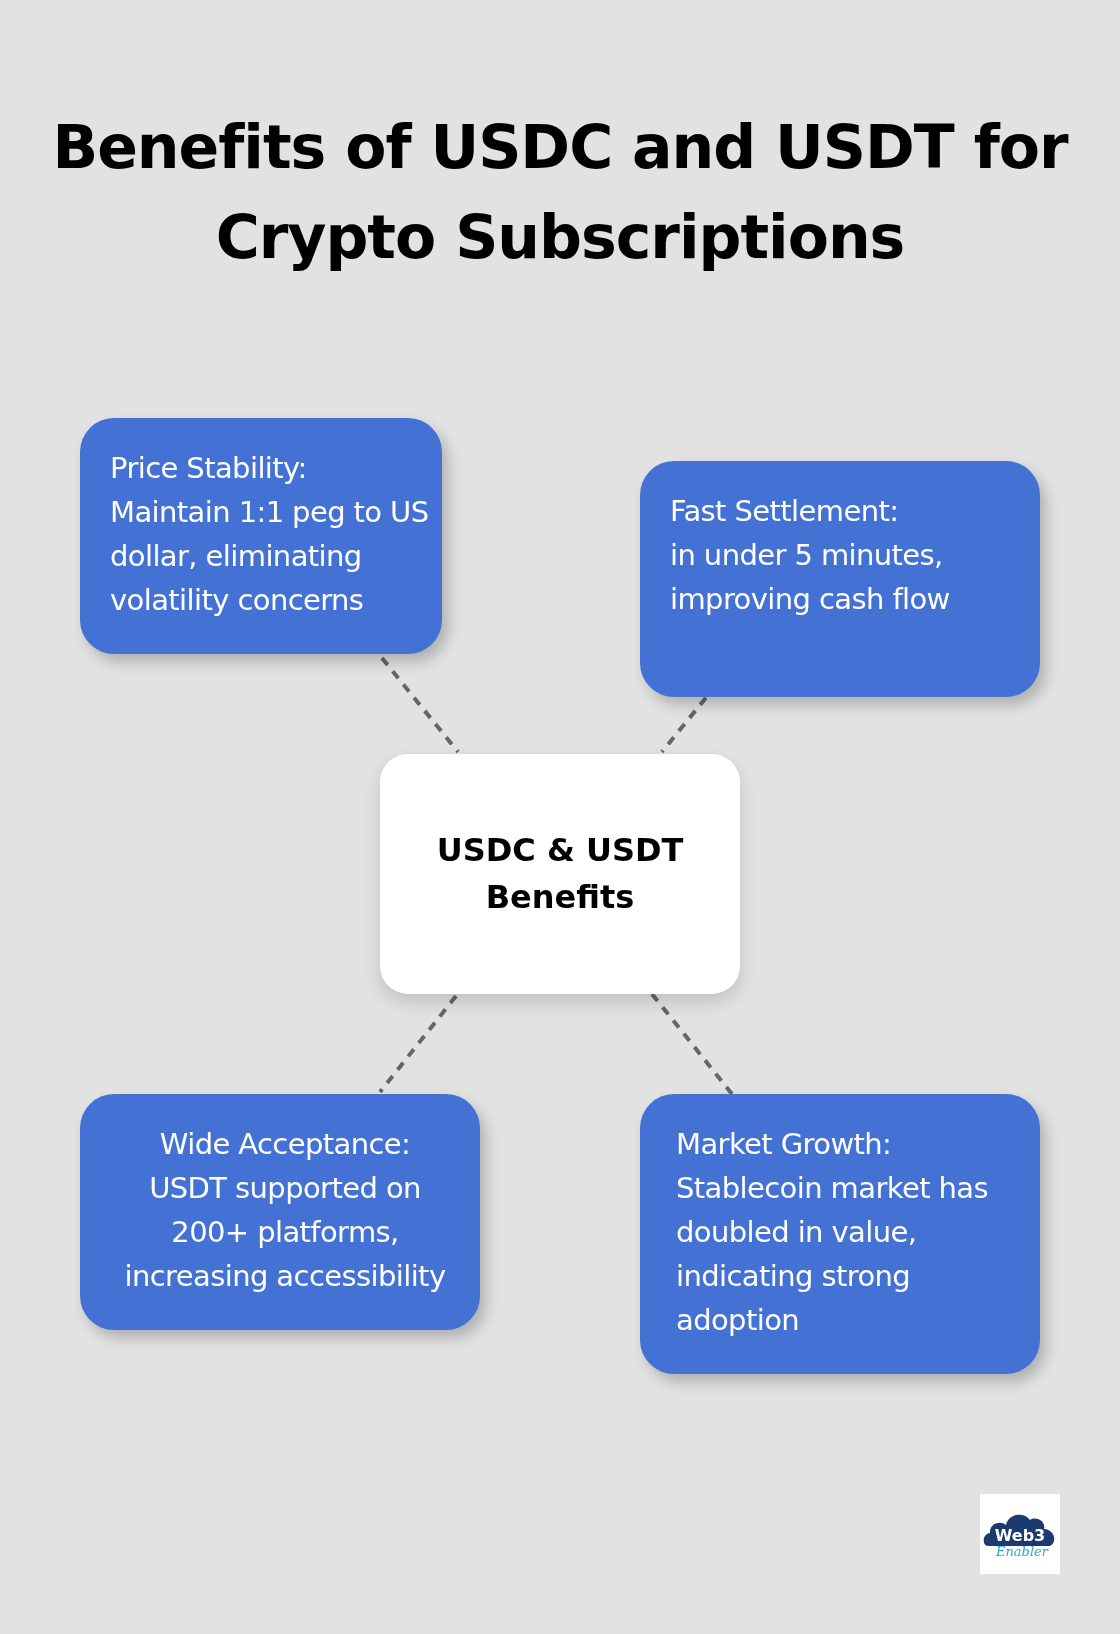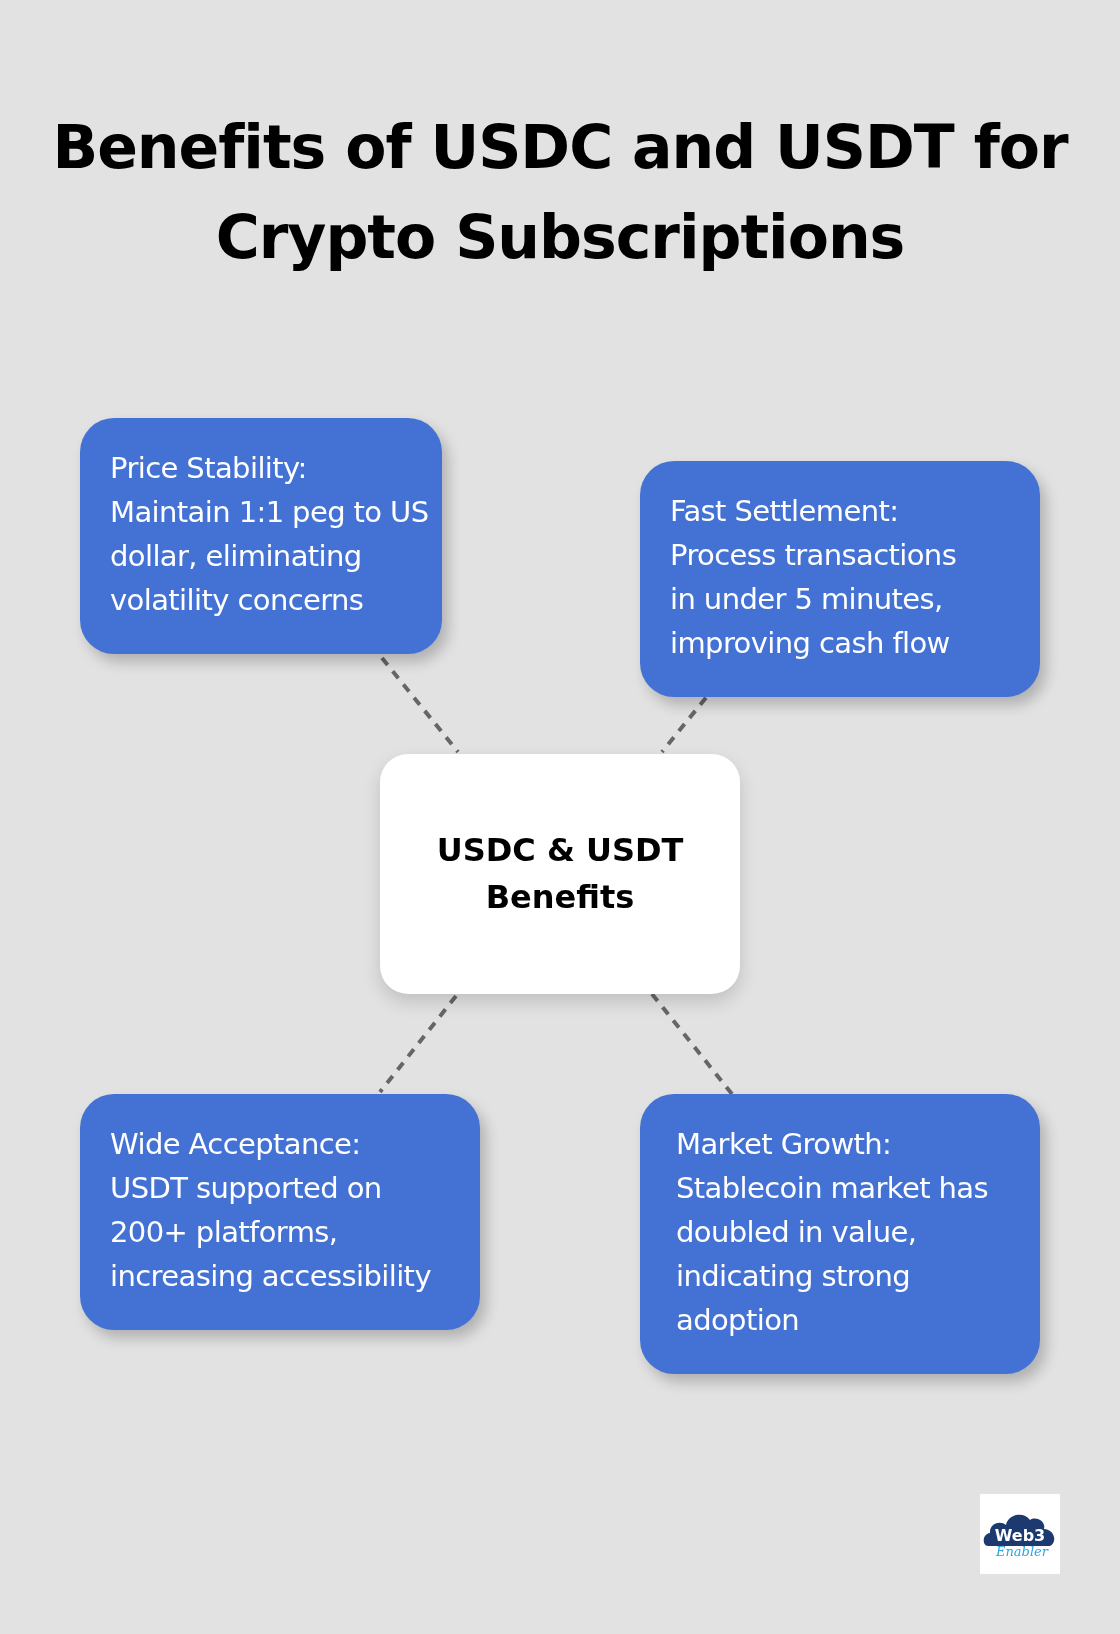--- a/index.html
+++ b/index.html
@@ -71,33 +71,32 @@
 
 <div class="card" style="left:80px; top:418px; width:362px; height:236px;">
   <span class="line">Price Stability:</span>
   <span class="line">Maintain 1:1 peg to US</span>
   <span class="line">dollar, eliminating</span>
   <span class="line">volatility concerns</span>
 </div>
 
 <div class="card" style="left:640px; top:418px; width:400px; height:236px;margin-top:43px;">
   <span class="line">Fast Settlement:</span>
-  <span class="line">Process transactions</span>
   <span class="line">in under 5 minutes,</span>
   <span class="line">improving cash flow</span>
 </div>
 
 <div class="center">
   <div>
     <div>USDC &amp; USDT</div>
     <div>Benefits</div>
   </div>
 </div>
 
-<div class="card" style="left:80px; top:1094px; width:400px; height:236px;">
+<div class="card" style="left:80px; top:1094px; width:400px; height:236px;text-align:center;">
   <span class="line">Wide Acceptance:</span>
   <span class="line">USDT supported on</span>
   <span class="line">200+ platforms,</span>
   <span class="line">increasing accessibility</span>
 </div>
 
 <div class="card" style="left:640px; top:1094px; width:400px; height:280px;padding-left:36px;">
   <span class="line">Market Growth:</span>
   <span class="line">Stablecoin market has</span>
   <span class="line">doubled in value,</span>

